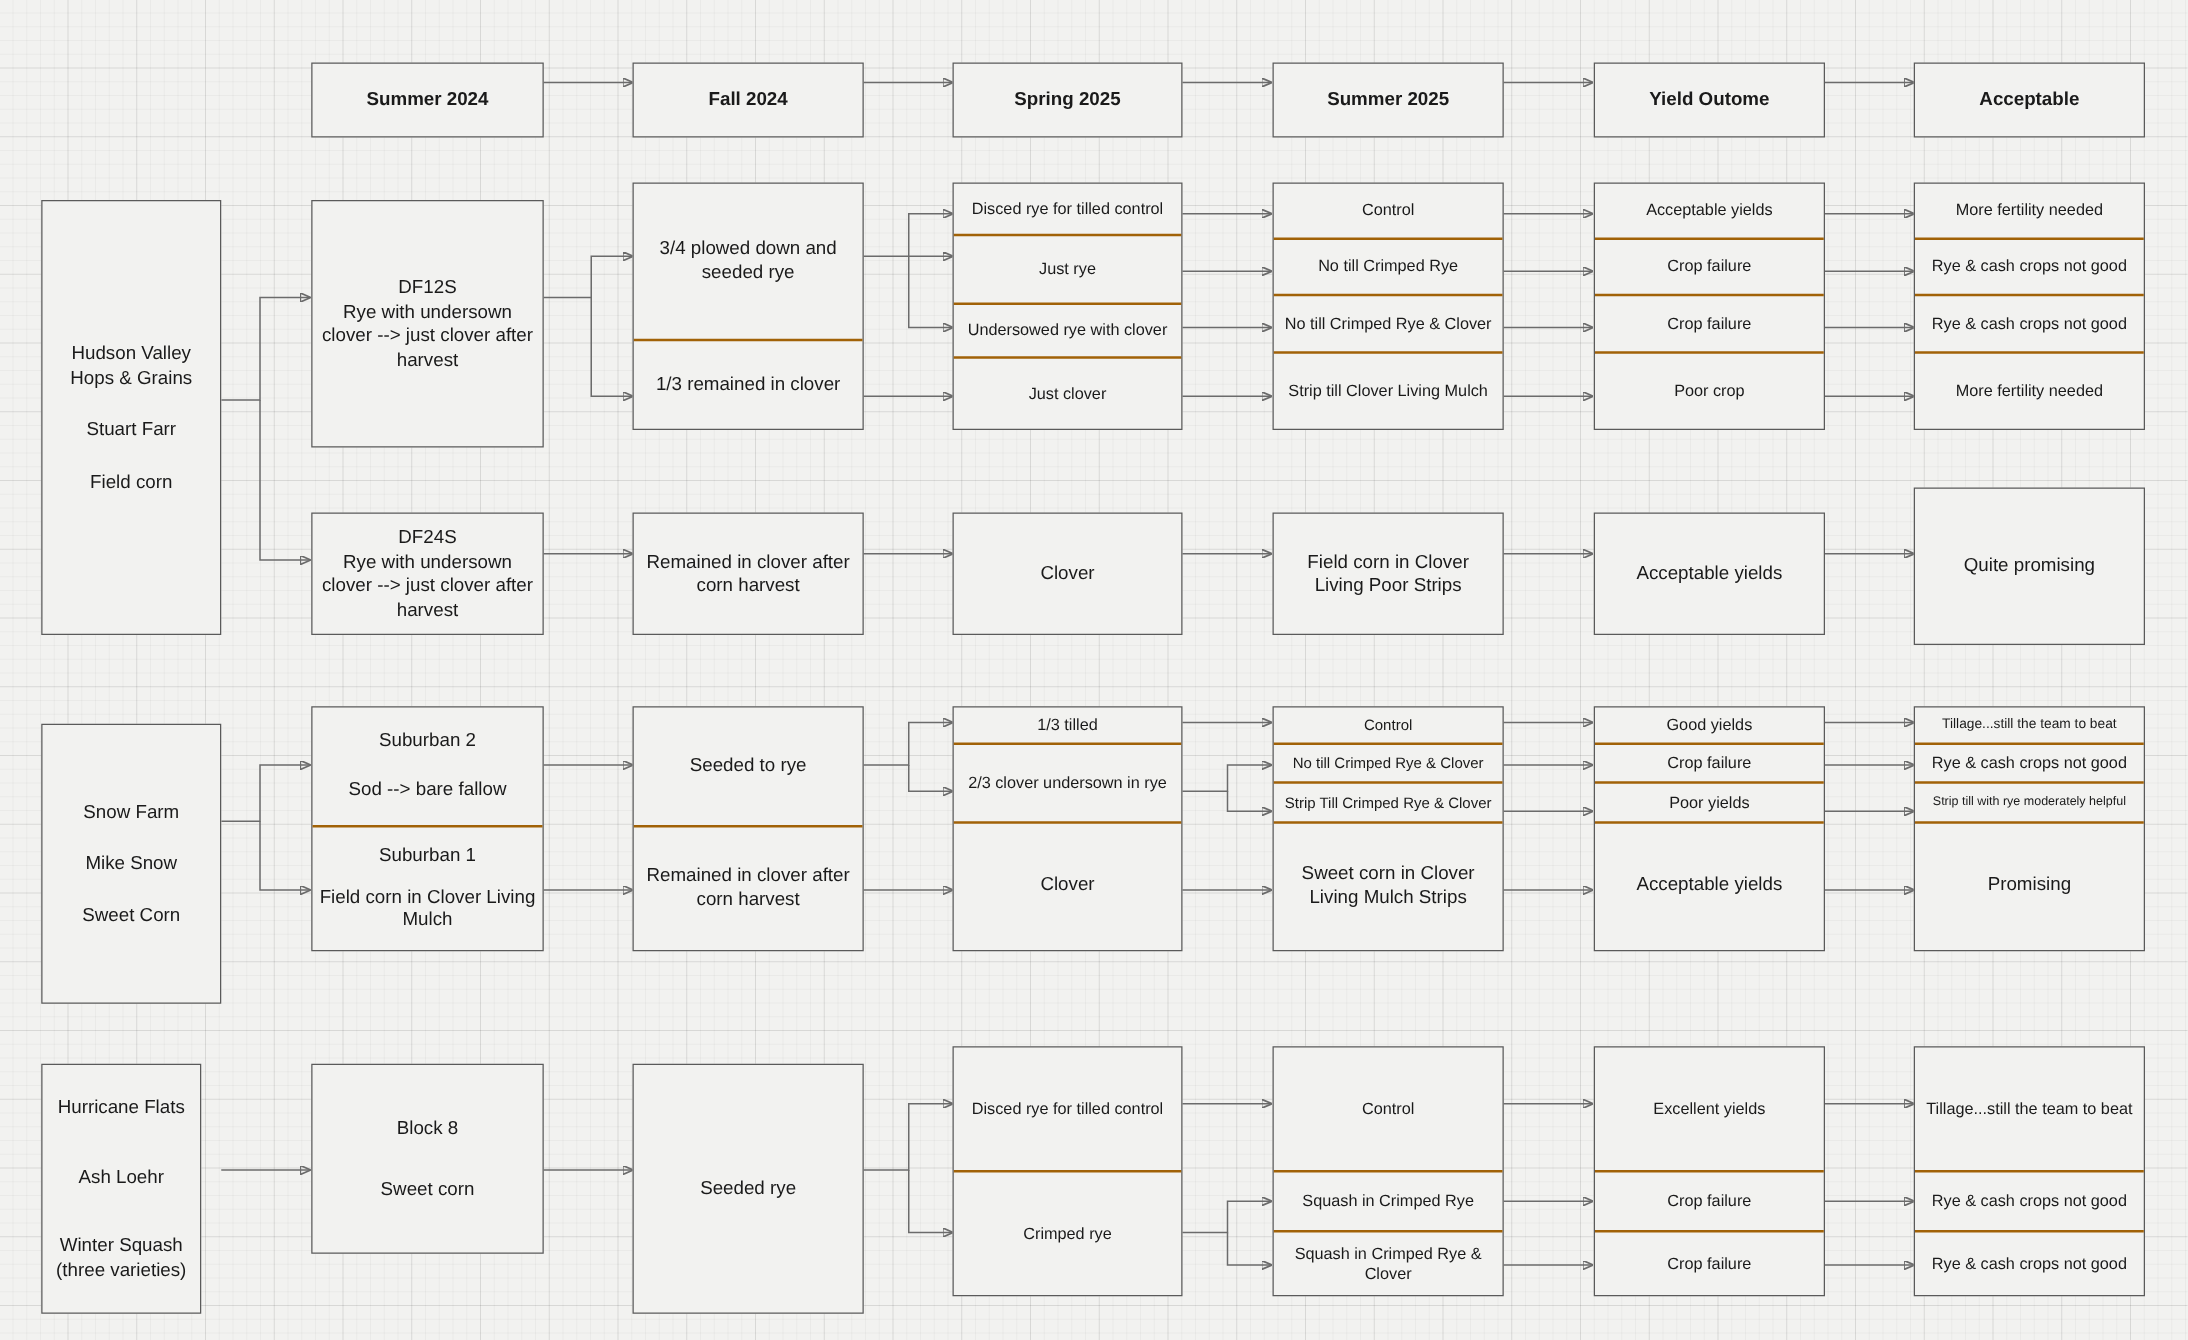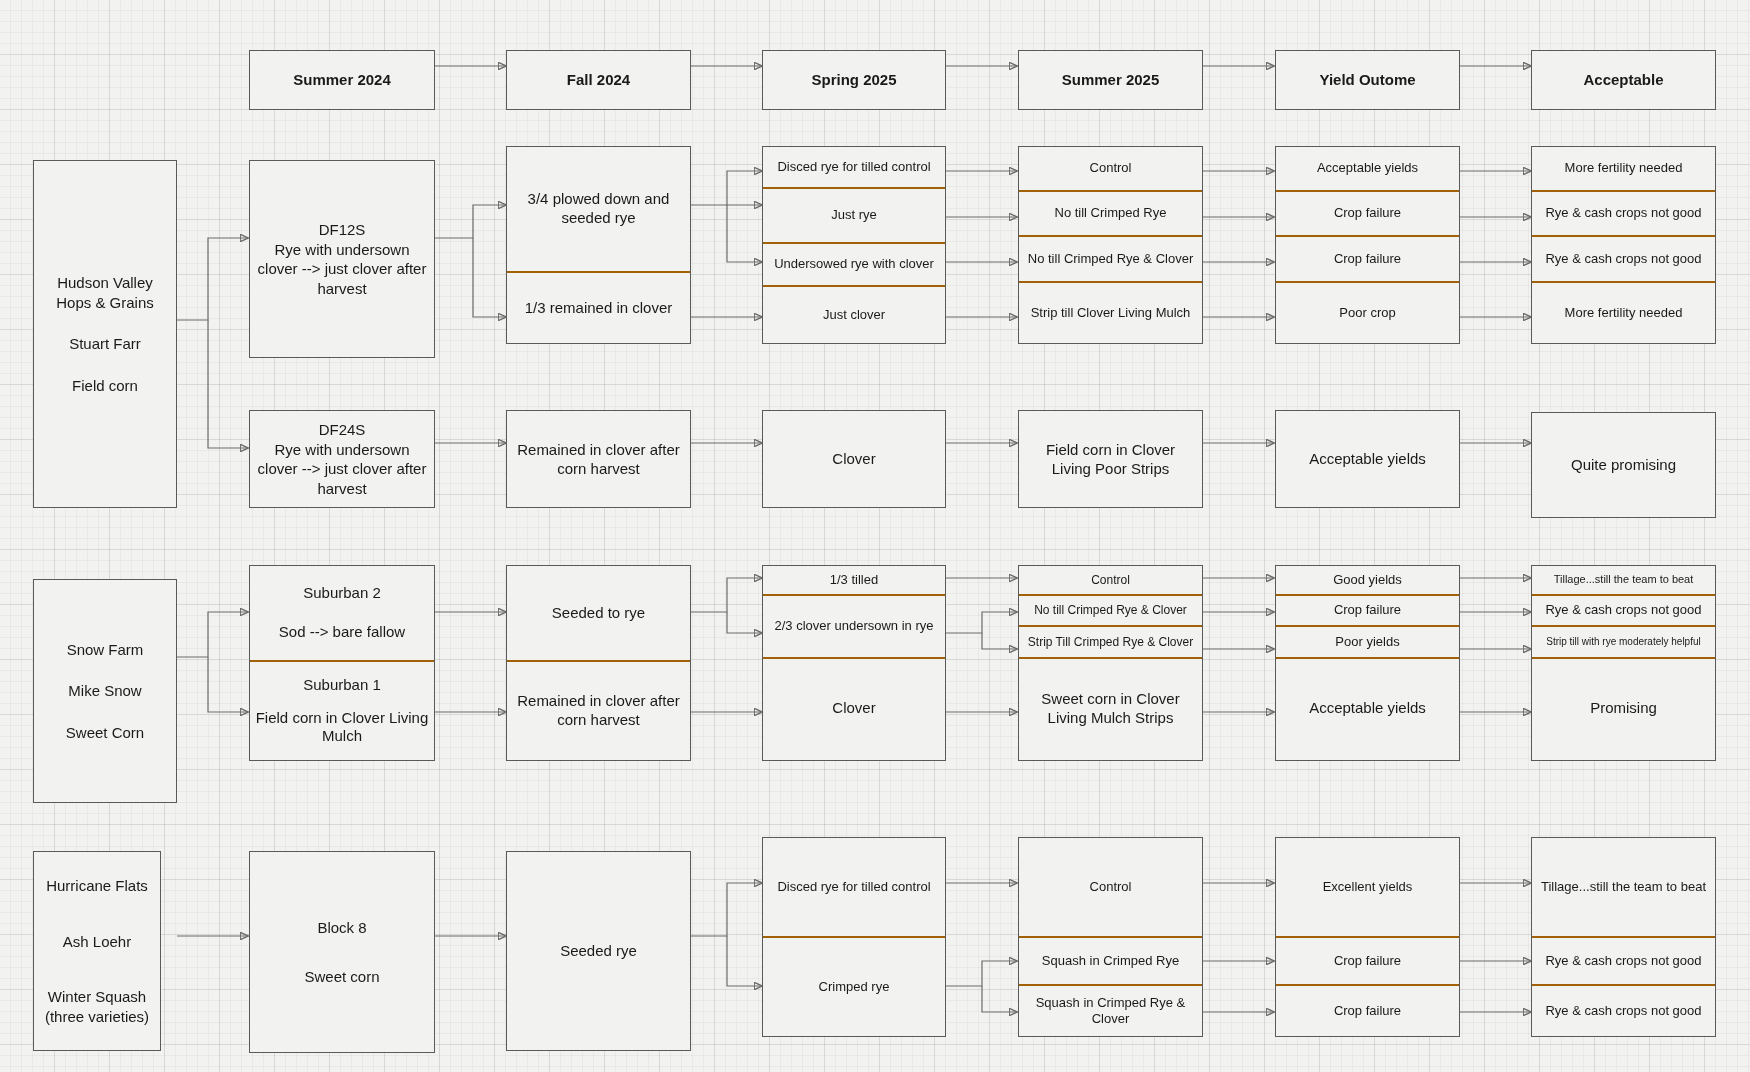--- a/index.html
+++ b/index.html
@@ -221,21 +221,21 @@
     <div class="cell" style="height:60px;">Poor crop</div>
   </div>
   <div class="node t15" style="left:1275px;top:396px;width:185px;height:98px;">Acceptable yields</div>
 
   <div class="stack t13" style="left:1531px;top:146px;width:185px;height:198px;">
     <div class="cell" style="height:45px;">More fertility needed</div>
     <div class="cell" style="height:45px;">Rye &amp; cash crops not good</div>
     <div class="cell" style="height:46px;">Rye &amp; cash crops not good</div>
     <div class="cell" style="height:60px;">More fertility needed</div>
   </div>
-  <div class="node t15" style="left:1531px;top:398px;width:185px;height:106px;">Quite promising</div>
+  <div class="node t15" style="left:1531px;top:376px;width:185px;height:126px;">Quite promising</div>
 
   <div class="node t15" style="left:33px;top:565px;width:144px;height:224px;flex-direction:column;gap:22px;">
     <div>Snow Farm</div>
     <div>Mike Snow</div>
     <div>Sweet Corn</div>
   </div>
 
   <div class="stack t15" style="left:249px;top:565px;width:186px;height:196px;">
     <div class="cell" style="height:96px;flex-direction:column;gap:20px;">
       <div>Suburban 2</div>
@@ -281,21 +281,21 @@
 
   <div class="node t15" style="left:33px;top:837px;width:128px;height:200px;flex-direction:column;gap:36px;align-items:center;">
     <div>Hurricane Flats</div>
     <div>Ash Loehr</div>
     <div>
       <div>Winter Squash</div>
       <div>(three varieties)</div>
     </div>
   </div>
 
-  <div class="node t15" style="left:249px;top:837px;width:186px;height:202px;flex-direction:column;gap:30px;align-items:center;">
+  <div class="node t15" style="left:249px;top:837px;width:186px;height:152px;flex-direction:column;gap:30px;align-items:center;">
     <div>Block 8</div>
     <div>Sweet corn</div>
   </div>
 
   <div class="node t15" style="left:506px;top:837px;width:185px;height:200px;">Seeded rye</div>
 
   <div class="stack t13" style="left:762px;top:837px;width:184px;height:200px;">
     <div class="cell" style="height:100px;">Disced rye for tilled control</div>
     <div class="cell" style="height:98px;">Crimped rye</div>
   </div>

